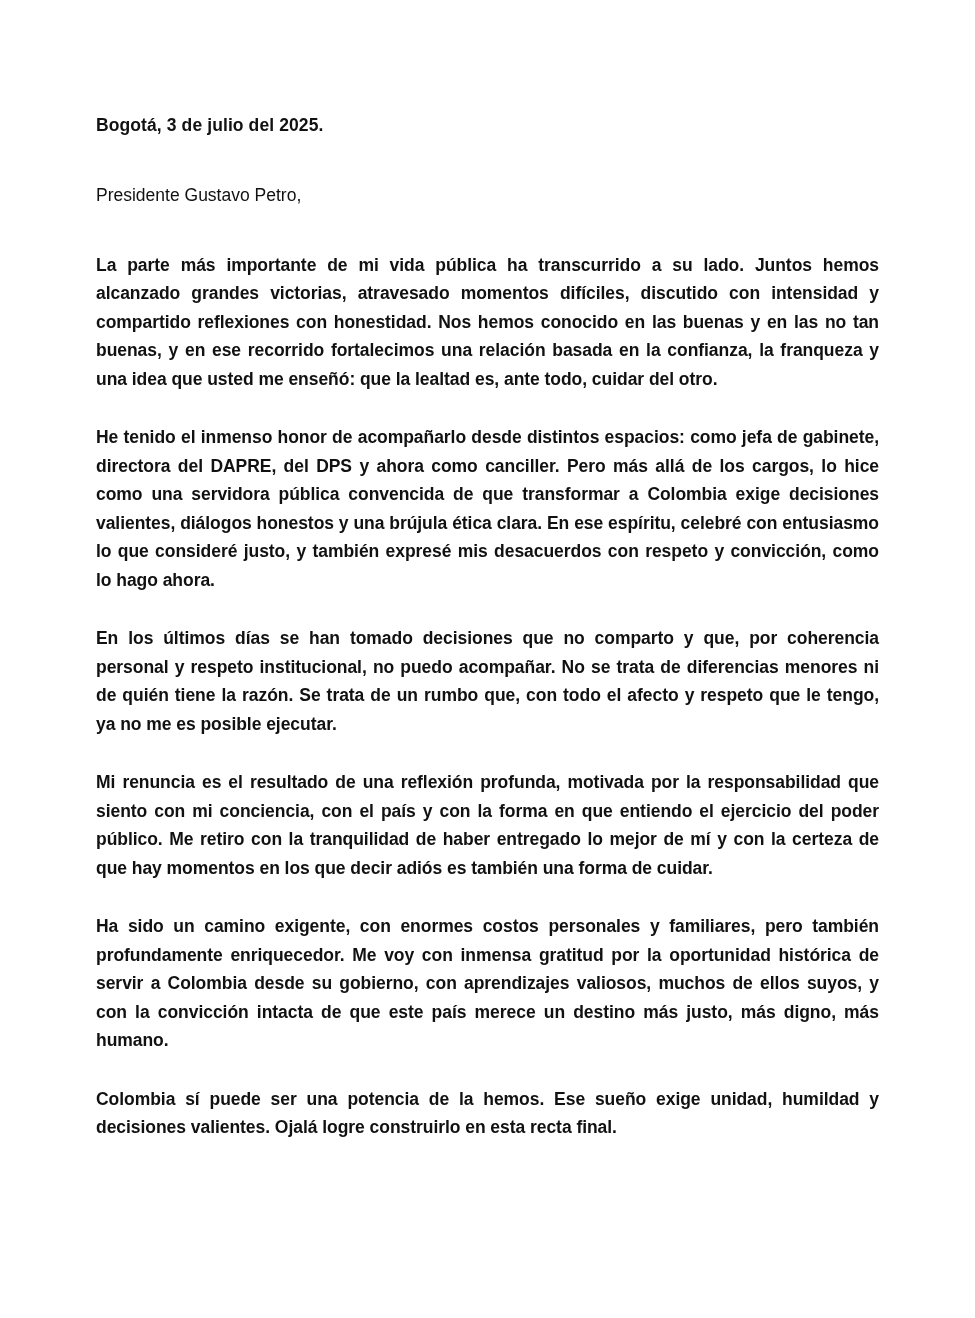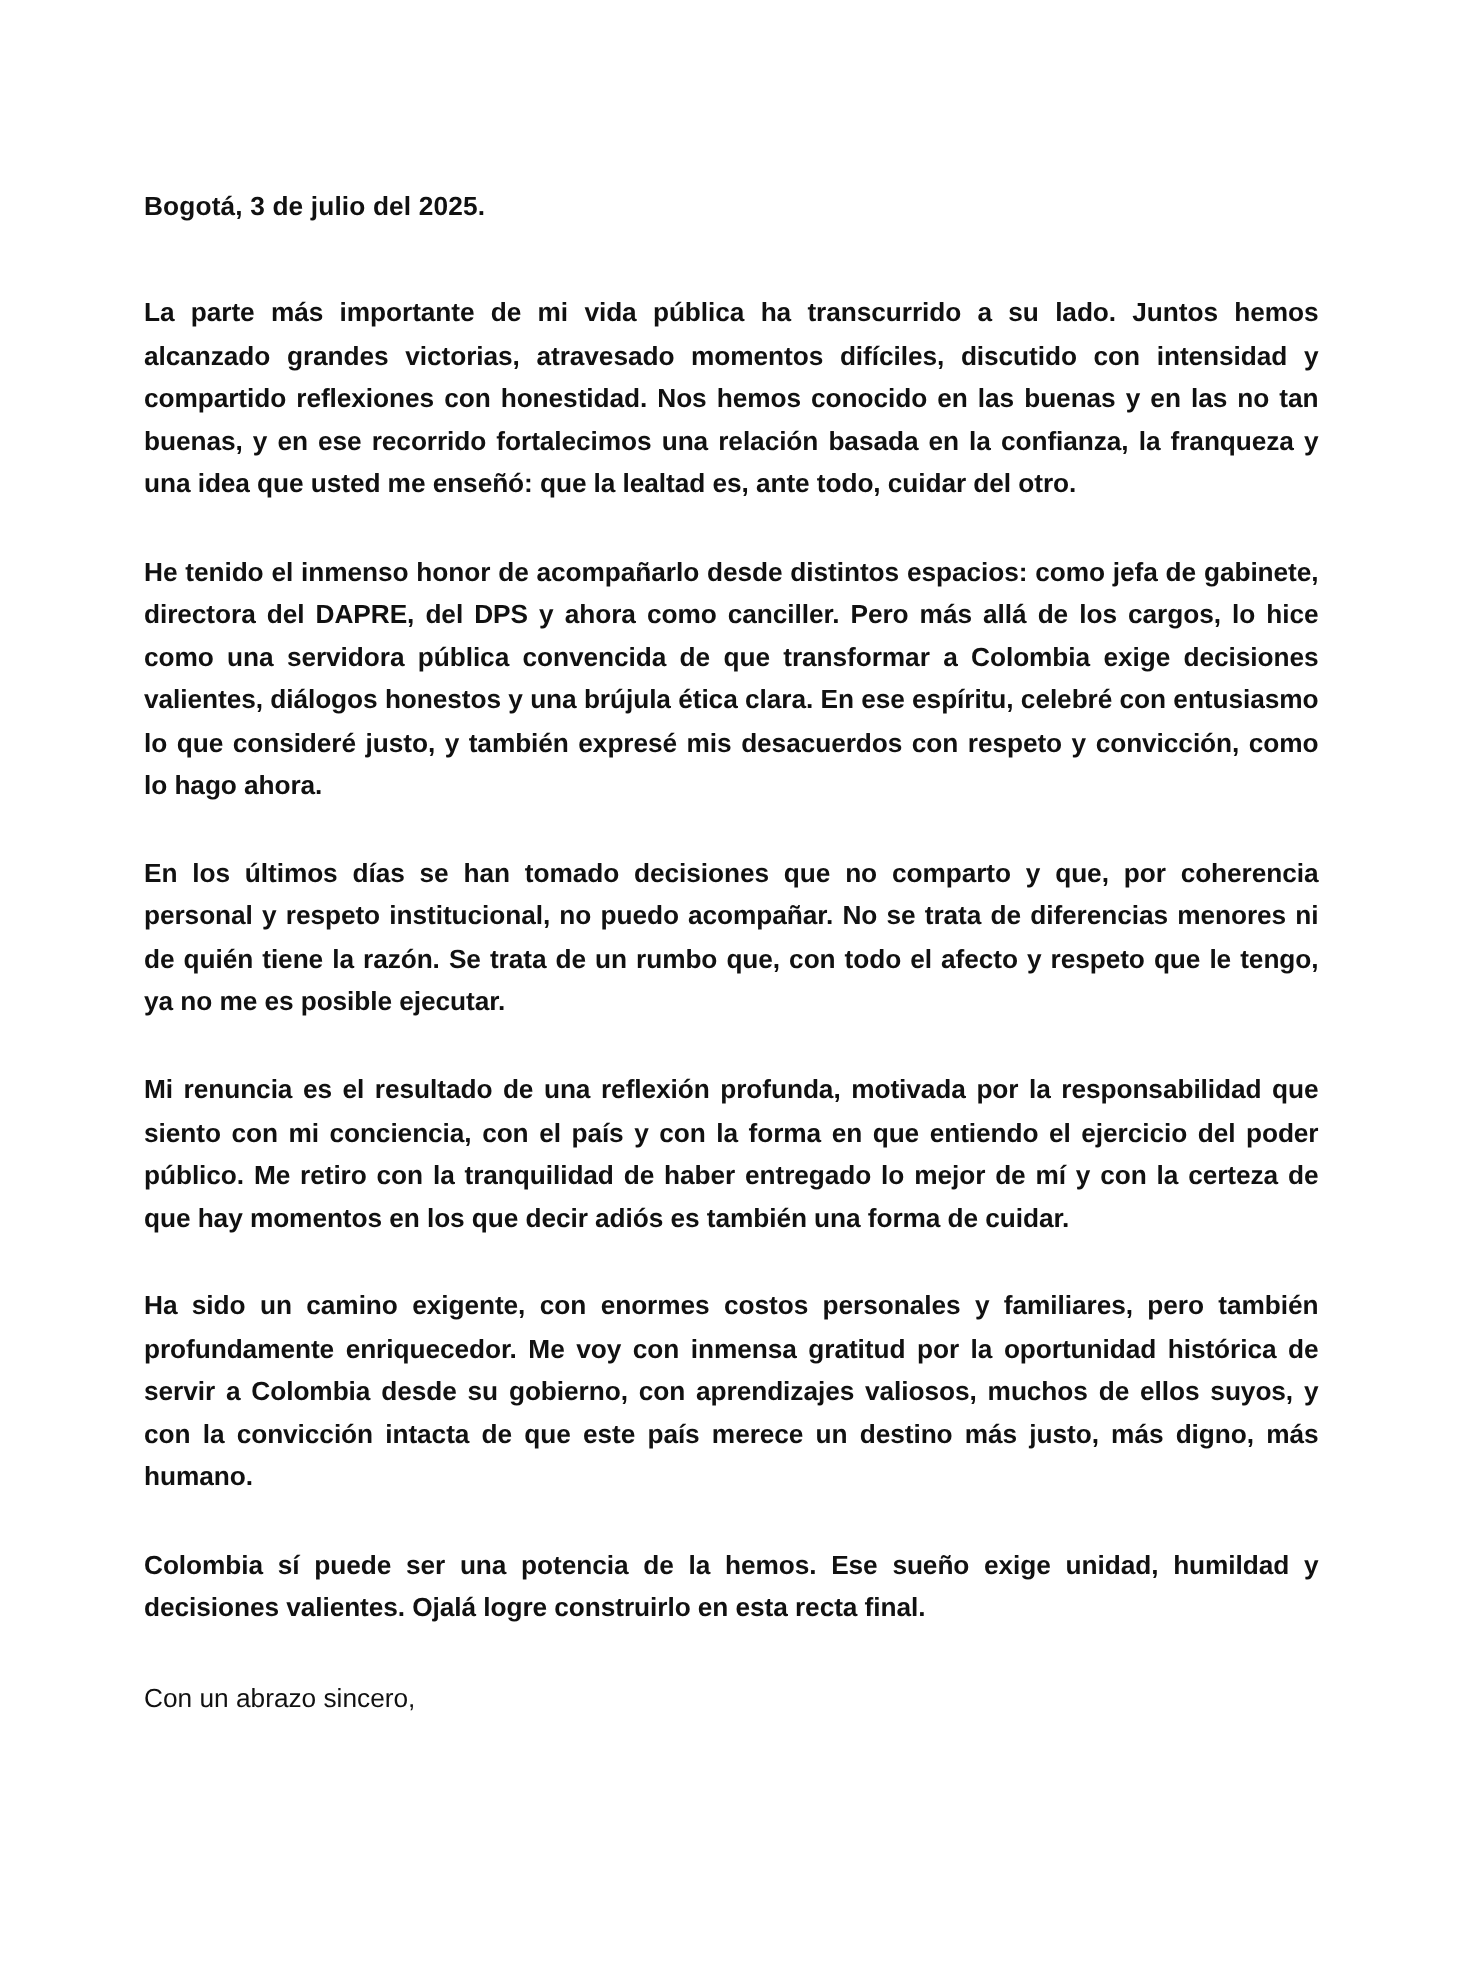--- a/index.html
+++ b/index.html
@@ -22,21 +22,21 @@
     box-sizing: border-box;
     padding: 108px 96px 40px 96px;
   }
   .letter {
     width: 783px;
   }
   .dateline {
     font-size: 17.5px;
     font-weight: bold;
     letter-spacing: 0.1px;
-    margin: 16px 0 44px 0;
+    margin: 4px 0 44px 0;
     line-height: 1.5;
   }
   .salutation {
     font-size: 17.5px;
     font-weight: normal;
     margin: 0 0 42px 0;
     line-height: 1.5;
   }
   p.body-par {
     font-size: 17.5px;
@@ -57,24 +57,24 @@
   }
 </style>
 </head>
 <body>
 
 <div class="page">
   <div class="letter">
 
     <div class="dateline">Bogotá, 3 de julio del 2025.</div>
 
+    <div class="salutation">Presidente Gustavo Petro,</div>
 
     <p class="body-par">La parte más importante de mi vida pública ha transcurrido a su lado. Juntos hemos alcanzado grandes victorias, atravesado momentos difíciles, discutido con intensidad y compartido reflexiones con honestidad. Nos hemos conocido en las buenas y en las no tan buenas, y en ese recorrido fortalecimos una relación basada en la confianza, la franqueza y una idea que usted me enseñó: que la lealtad es, ante todo, cuidar del otro.</p>
     <p class="body-par">He tenido el inmenso honor de acompañarlo desde distintos espacios: como jefa de gabinete, directora del DAPRE, del DPS y ahora como canciller. Pero más allá de los cargos, lo hice como una servidora pública convencida de que transformar a Colombia exige decisiones valientes, diálogos honestos y una brújula ética clara. En ese espíritu, celebré con entusiasmo lo que consideré justo, y también expresé mis desacuerdos con respeto y convicción, como lo hago ahora.</p>
     <p class="body-par">En los últimos días se han tomado decisiones que no comparto y que, por coherencia personal y respeto institucional, no puedo acompañar. No se trata de diferencias menores ni de quién tiene la razón. Se trata de un rumbo que, con todo el afecto y respeto que le tengo, ya no me es posible ejecutar.</p>
     <p class="body-par">Mi renuncia es el resultado de una reflexión profunda, motivada por la responsabilidad que siento con mi conciencia, con el país y con la forma en que entiendo el ejercicio del poder público. Me retiro con la tranquilidad de haber entregado lo mejor de mí y con la certeza de que hay momentos en los que decir adiós es también una forma de cuidar.</p>
     <p class="body-par">Ha sido un camino exigente, con enormes costos personales y familiares, pero también profundamente enriquecedor. Me voy con inmensa gratitud por la oportunidad histórica de servir a Colombia desde su gobierno, con aprendizajes valiosos, muchos de ellos suyos, y con la convicción intacta de que este país merece un destino más justo, más digno, más humano.</p>
     <p class="body-par">Colombia sí puede ser una potencia de la hemos. Ese sueño exige unidad, humildad y decisiones valientes. Ojalá logre construirlo en esta recta final.</p>
 
-    <p class="closing">Con un abrazo sincero,</p>
 
   </div>
 </div>
 
 </body></html>

